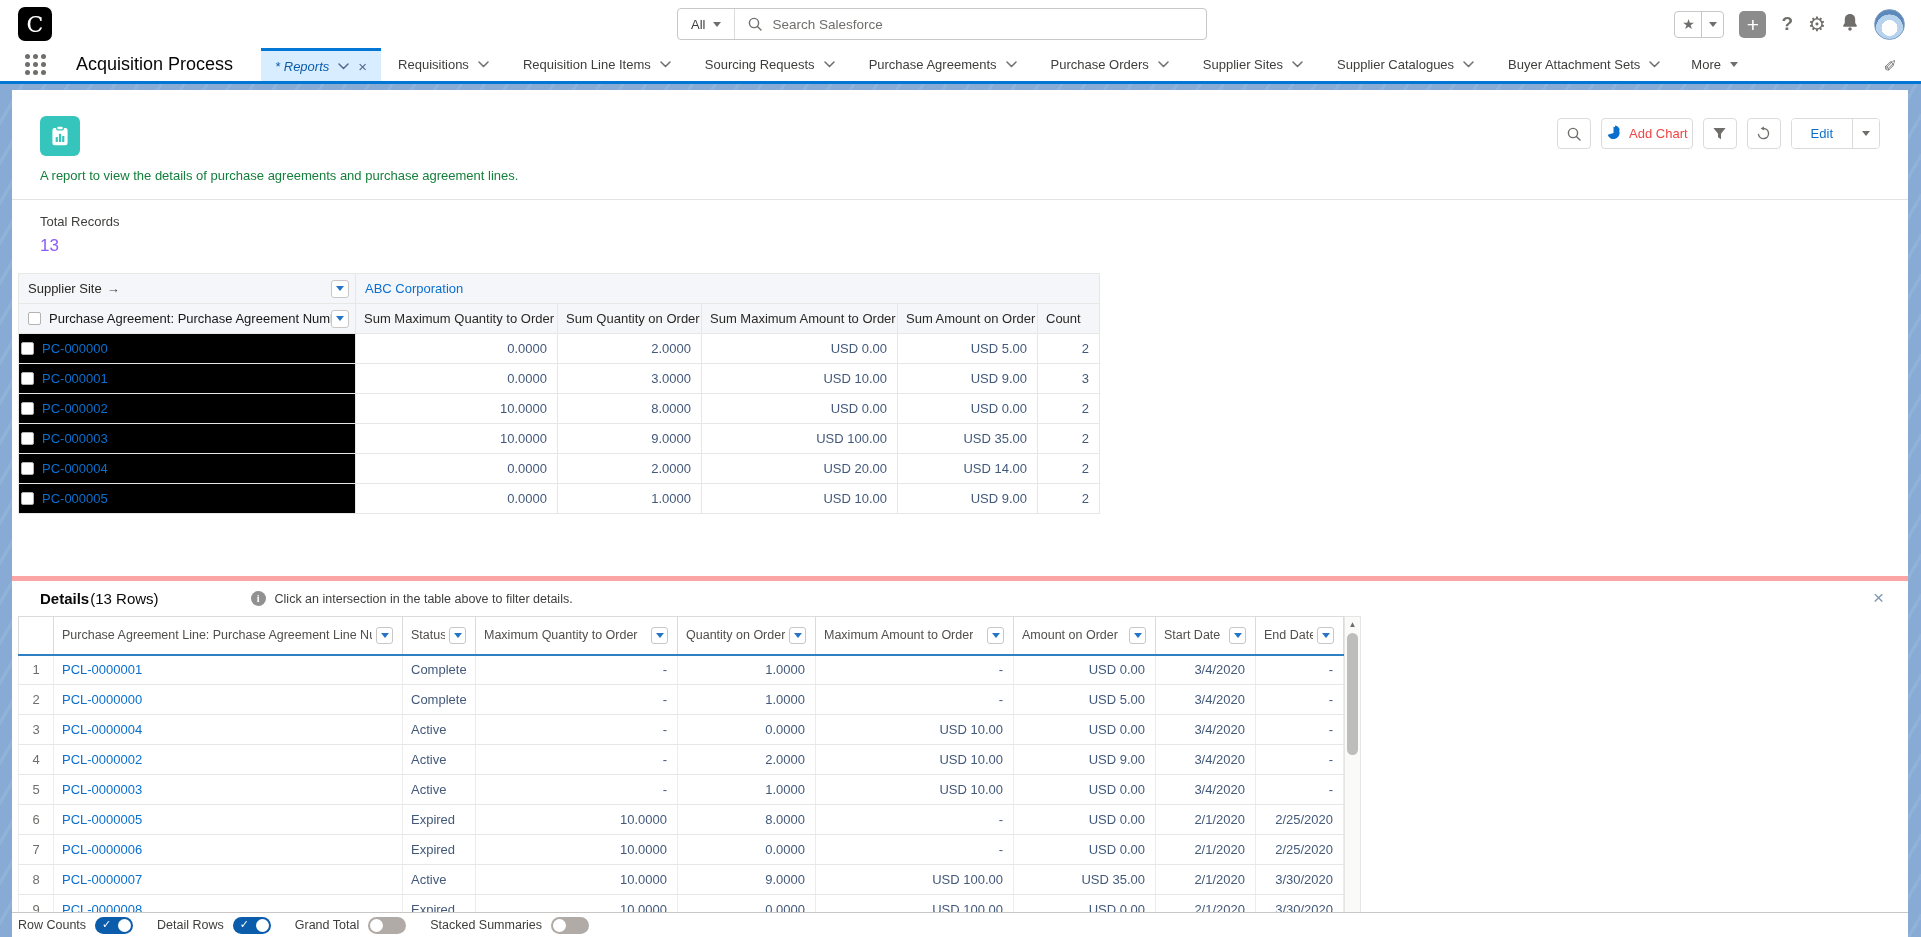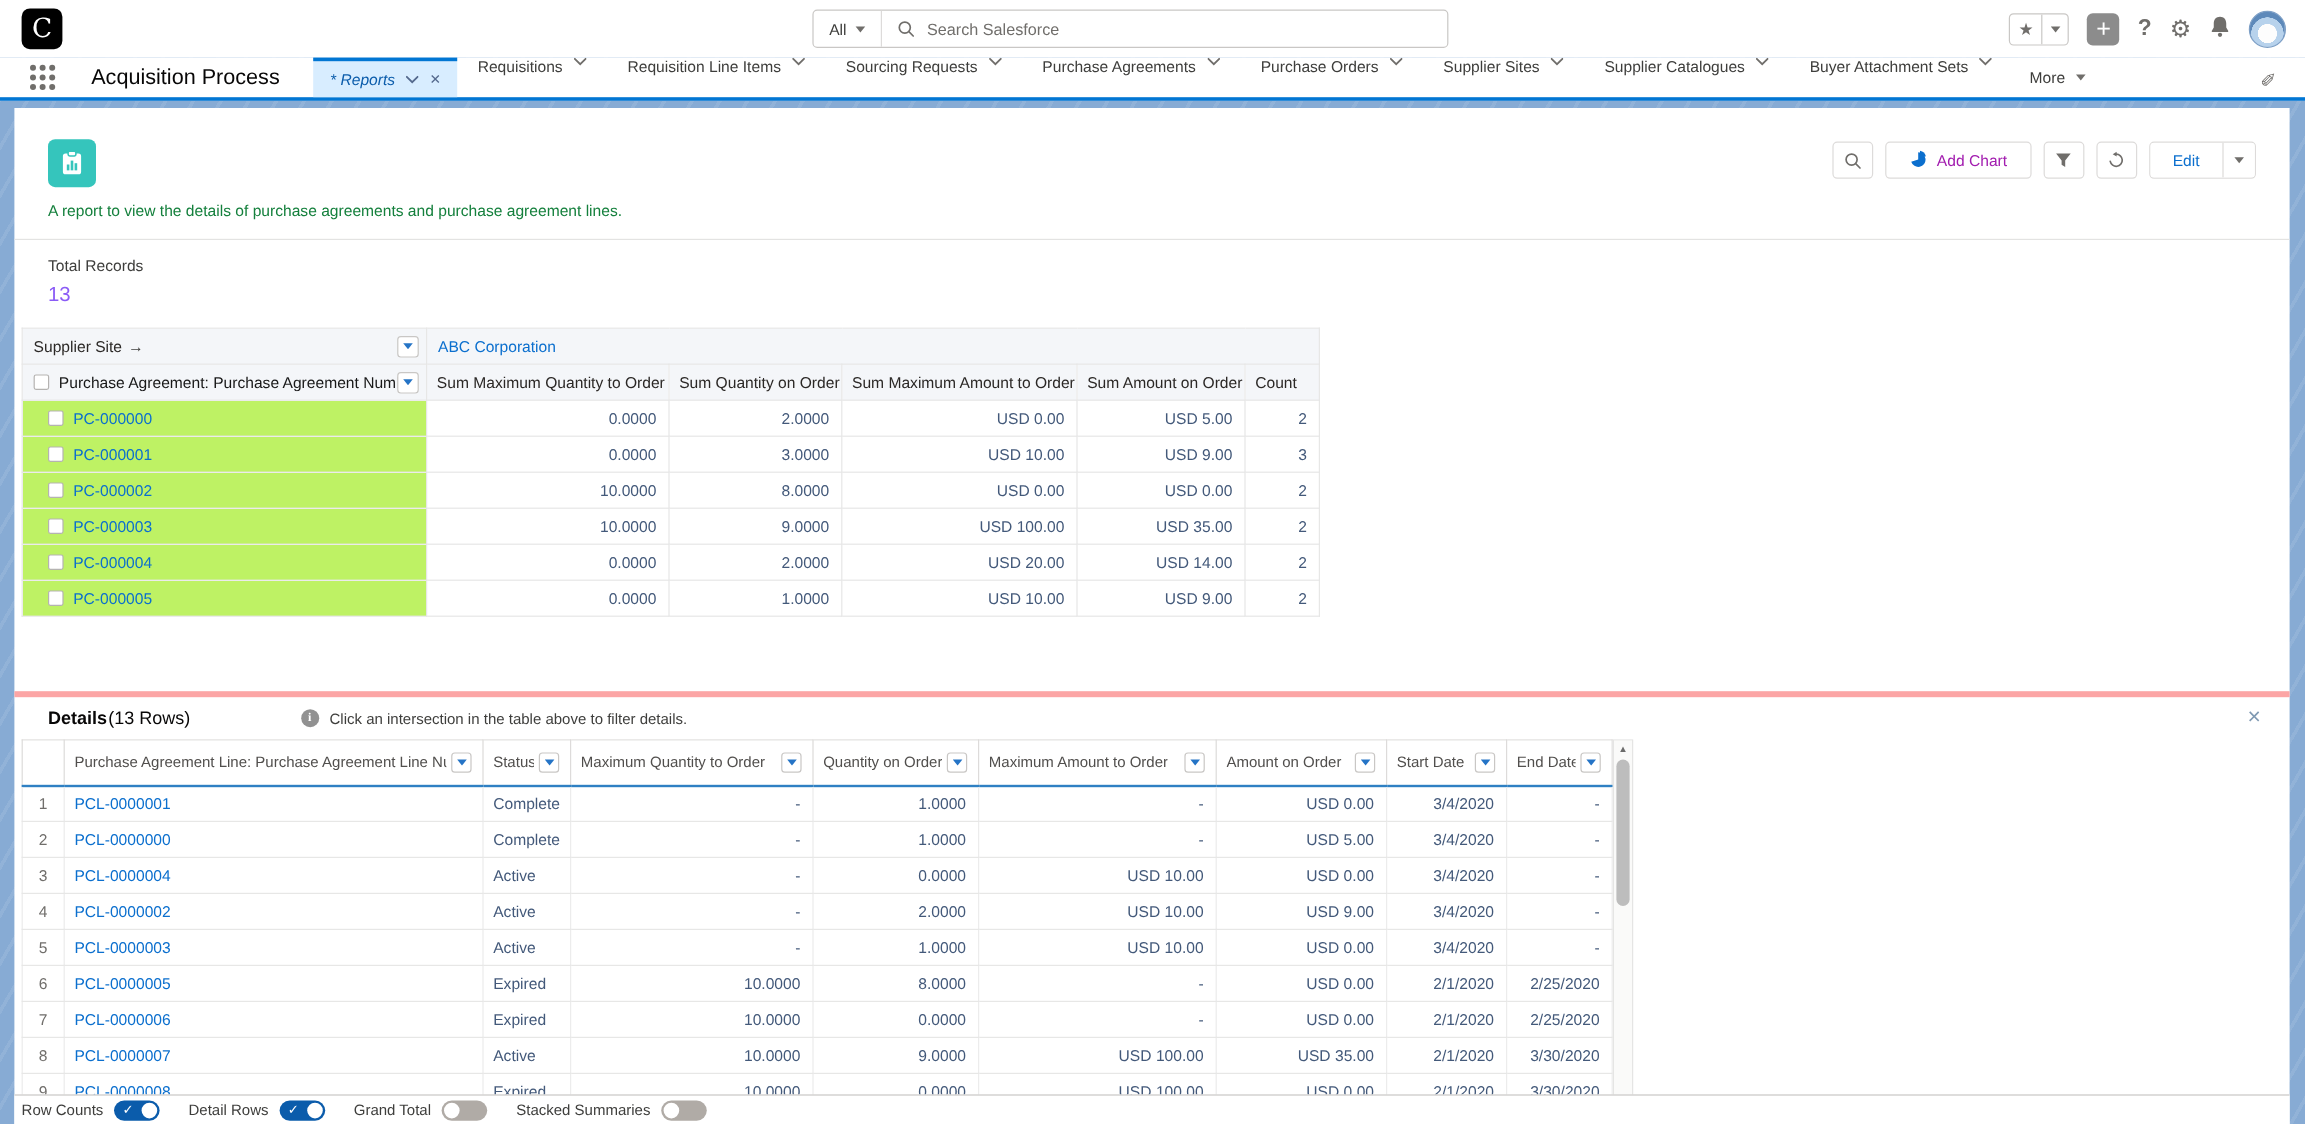--- a/index.html
+++ b/index.html
@@ -35,57 +35,57 @@
   .navbar { position:absolute; top:48px; left:0; right:0; height:36px; background:#fff; border-bottom:3px solid #0176d3;
           display:flex; align-items:stretch; }
   .waffle { width:21px; height:21px; display:grid; grid-template-columns:repeat(3,1fr); gap:3px; margin:auto 0 auto 25px; }
   .waffle i { background:#706e6b; border-radius:50%; }
   .appname { font-size:18px; color:#080707; margin:auto 0 auto 30px; white-space:nowrap; }
   .tabs { display:flex; margin-left:28px; }
   .tab-active { display:flex; align-items:center; gap:9px; padding:0 14px; background:#d8edff; border-top:3px solid #0176d3;
           font-size:13px; font-style:italic; color:#0b5cab; cursor:pointer; }
   .tab-active .chev, .tab-active .tab-x { color:#54698d; font-style:normal; }
   .tab-x { font-size:15px; }
-  .nav-tab { display:flex; gap:9px; padding:0 17px; font-size:13px; color:#3e3e3c; cursor:pointer; white-space:nowrap; }
+  .nav-tab { display:flex; align-items:center; gap:9px; padding:0 17px; font-size:13px; color:#3e3e3c; cursor:pointer; white-space:nowrap; }
   .nav-tab .chev { color:#706e6b; }
   .more { display:flex; align-items:center; gap:9px; padding:0 14px; font-size:13px; color:#3e3e3c; }
   .navpencil { margin-left:auto; margin-right:24px; align-self:center; color:#706e6b; font-size:16px; transform:scaleY(-1); }
   
   .card { position:absolute; left:12px; right:13px; top:90px; bottom:0; background:#fff; }
   .rh-row { display:flex; margin:26px 0 0 28px; }
   .ricon { width:40px; height:40px; border-radius:6px; background:#35c5bc; display:flex; align-items:center; justify-content:center; }
   .rh-text { margin-left:14px; }
   .eyebrow { font-size:12.5px; color:#080707; }
   .rtitle { font-size:21px; font-weight:700; color:#080707; margin-top:3px; letter-spacing:.2px; }
   .rdesc { margin:12px 0 0 28px; font-size:13px; color:#15803d; }
   .rhdivider { height:1px; background:#e3e3e2; margin-top:16px; }
   .rh-actions { position:absolute; top:28px; right:28px; display:flex; gap:10px; align-items:center; }
   .btn { height:31px; border:1px solid #dddbda; border-radius:4px; background:#fff; display:flex; align-items:center;
          justify-content:center; cursor:pointer; }
   .btn-icon { width:34px; color:#706e6b; }
-  .btn-addchart { padding:0 19px; gap:8px; color:#a21caf; font-size:13px; }
+  .btn-addchart { padding:0 4px; gap:8px; color:#ef4444; font-size:13px; }
   .btn-edit-group { display:flex; border:1px solid #dddbda; border-radius:4px; overflow:hidden; height:31px; }
   .btn-edit { padding:0 19px; display:flex; align-items:center; color:#0b6fce; font-size:13px; background:#fff; cursor:pointer; }
   .btn-edit-caret { width:27px; display:flex; align-items:center; justify-content:center; border-left:1px solid #dddbda; background:#fff; cursor:pointer; }
   .totrec { margin:14px 0 0 28px; }
   .totrec-label { font-size:13px; color:#3e3e3c; }
   .totrec-value { font-size:17px; color:#8b5cf6; margin-top:7px; }
   
   .matrix { margin:17px 0 0 6px; border-collapse:collapse; table-layout:fixed; width:1081px; font-size:13px; }
   .matrix th, .matrix td { height:30px; border:1px solid #e7e7e6; font-weight:400; text-align:left; overflow:hidden; white-space:nowrap; }
   .matrix .ghcell { background:#f4f6f9; padding:0 6px 0 9px; }
   .matrix .ghcell-inner { display:flex; align-items:center; }
   .matrix .grow-lab { color:#2b2826; }
   .matrix .arrow { margin-left:5px; color:#3e3e3c; }
   .dd { width:18px; height:18px; border:1px solid #c9c7c5; border-radius:3px; background:#fff; display:flex;
         align-items:center; justify-content:center; margin-left:auto; flex:none; cursor:pointer; }
   .dd i { width:0; height:0; border-left:4px solid transparent; border-right:4px solid transparent; border-top:5px solid #2574c6; }
   .matrix .colhead { background:#f4f6f9; padding:0 8px; color:#2b2826; }
   .cb { width:13px; height:13px; border:1px solid #b5b3b1; border-radius:2px; background:#fff; flex:none; margin-right:8px; cursor:pointer; }
-  .rowhead { background:#bef264; padding:0 6px 0 21px; border-right:1px solid #dcdcdb; }
+  .rowhead { background:#000000; padding:0 6px 0 2px; border-right:1px solid #dcdcdb; }
   .rowhead-inner { display:flex; align-items:center; }
   .lnk { color:#0b6fce; text-decoration:none; cursor:pointer; }
   .matrix td.num { text-align:right; padding-right:10px; color:#43597a; cursor:pointer; }
   
   .details { margin-top:62px; border-top:5px solid #fca5a5; position:relative; }
   .dhead { height:35px; display:flex; align-items:center; padding-left:28px; position:relative; }
   .dtitle { font-size:15px; font-weight:700; color:#080707; }
   .dcount { font-size:15px; color:#080707; margin-left:1px; }
   .dinfo { margin-left:92px; display:flex; align-items:center; gap:9px; }
   .iico { width:15px; height:15px; border-radius:50%; background:#919191; color:#fff; font-size:10px; font-weight:bold;

